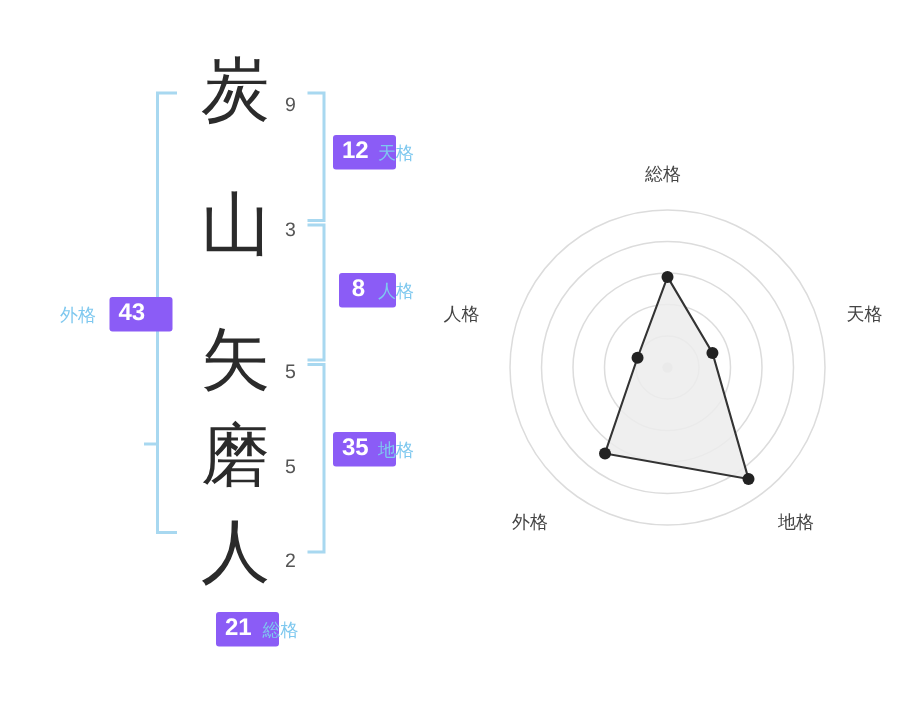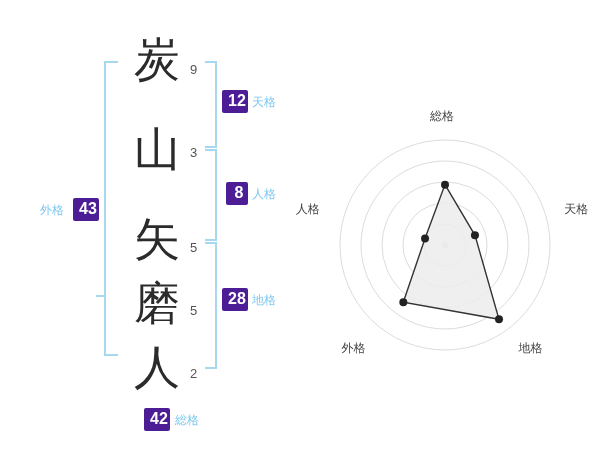--- a/index.html
+++ b/index.html
@@ -53,25 +53,25 @@
   }
   .sn-1 { left: 190px; top: 62px; }
   .sn-2 { left: 190px; top: 145px; }
   .sn-3 { left: 190px; top: 240px; }
   .sn-4 { left: 190px; top: 303px; }
   .sn-5 { left: 190px; top: 366px; }
 
   
   .chip {
     position: absolute;
-    background: #4c1d95;
+    background: #8b5cf6;
     color: #ffffff;
     font-size: 16px;
     font-weight: bold;
-    padding: 3px 2px 4px 6px;
+    padding: 3px 18px 4px 6px;
     border-radius: 2px;
     line-height: 1;
     min-width: 14px;
     text-align: center;
   }
   .chip-label {
     position: absolute;
     color: #7ec8ef;
     font-size: 12px;
     line-height: 1;
@@ -122,27 +122,27 @@
 
       <path d="M 205 243 L 216 243 L 216 368 L 205 368" fill="none" stroke="#a8d8f0" stroke-width="2"></path>
     </svg>
 
     <div class="chip" style="left:222px; top:90px;">12</div>
     <div class="chip-label" style="left:252px; top:96px;">天格</div>
 
     <div class="chip" style="left:226px; top:182px;">8</div>
     <div class="chip-label" style="left:252px; top:188px;">人格</div>
 
-    <div class="chip" style="left:222px; top:288px;">28</div>
+    <div class="chip" style="left:222px; top:288px;">35</div>
     <div class="chip-label" style="left:252px; top:294px;">地格</div>
 
     <div class="chip" style="left:73px; top:198px;">43</div>
     <div class="chip-label" style="left:40px; top:204px;">外格</div>
 
-    <div class="chip" style="left:144px; top:408px;">42</div>
+    <div class="chip" style="left:144px; top:408px;">21</div>
     <div class="chip-label" style="left:175px; top:414px;">総格</div>
   </div>
 
   <div class="chart-panel">
     <svg id="radar-svg" width="290" height="470">
         <circle cx="135" cy="245" r="105" fill="none" stroke="#dcdcdc" stroke-width="1"></circle>
         <circle cx="135" cy="245" r="84" fill="none" stroke="#dcdcdc" stroke-width="1"></circle>
         <circle cx="135" cy="245" r="63" fill="none" stroke="#dcdcdc" stroke-width="1"></circle>
         <circle cx="135" cy="245" r="42" fill="none" stroke="#dcdcdc" stroke-width="1"></circle>
         <circle cx="135" cy="245" r="21" fill="none" stroke="#dcdcdc" stroke-width="1"></circle>

